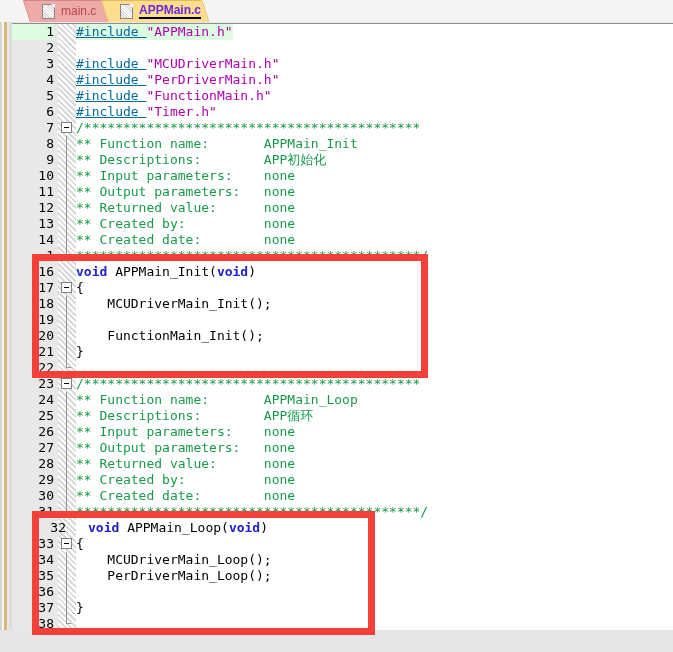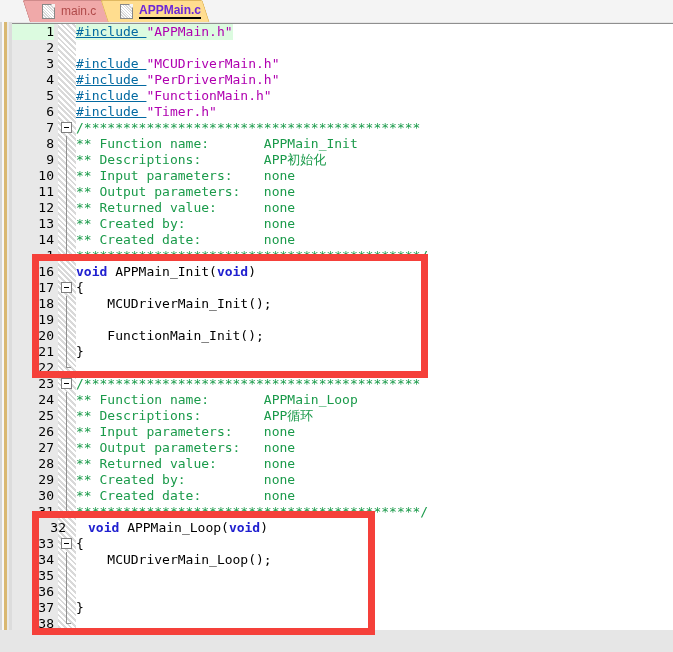--- a/index.html
+++ b/index.html
@@ -208,21 +208,21 @@
       <div class="line" style="top: 384px; position: absolute; left: 0px; width: 100%;"><span class="ln">25</span><span class="fold"><span class="fline"></span></span><span class="code"><span class="c-cmt">** Descriptions:        APP循环</span></span></div>
       <div class="line" style="top: 400px; position: absolute; left: 0px; width: 100%;"><span class="ln">26</span><span class="fold"><span class="fline"></span></span><span class="code"><span class="c-cmt">** Input parameters:    none</span></span></div>
       <div class="line" style="top: 416px; position: absolute; left: 0px; width: 100%;"><span class="ln">27</span><span class="fold"><span class="fline"></span></span><span class="code"><span class="c-cmt">** Output parameters:   none</span></span></div>
       <div class="line" style="top: 432px; position: absolute; left: 0px; width: 100%;"><span class="ln">28</span><span class="fold"><span class="fline"></span></span><span class="code"><span class="c-cmt">** Returned value:      none</span></span></div>
       <div class="line" style="top: 448px; position: absolute; left: 0px; width: 100%;"><span class="ln">29</span><span class="fold"><span class="fline"></span></span><span class="code"><span class="c-cmt">** Created by:          none</span></span></div>
       <div class="line" style="top: 464px; position: absolute; left: 0px; width: 100%;"><span class="ln">30</span><span class="fold"><span class="fline"></span></span><span class="code"><span class="c-cmt">** Created date:        none</span></span></div>
       <div class="line" style="top: 480px; position: absolute; left: 0px; width: 100%;"><span class="ln">31</span><span class="fold"><span class="fend"></span></span><span class="code"><span class="c-cmt">********************************************/</span></span></div>
       <div class="line" style="top: 496px; position: absolute; left: 12px; width: 100%;"><span class="ln">32</span><span class="fold"></span><span class="code"><span class="c-kw">void </span><span class="c-plain">APPMain_Loop(</span><span class="c-kw">void</span><span class="c-plain">)</span></span></div>
       <div class="line" style="top: 512px; position: absolute; left: 0px; width: 100%;"><span class="ln">33</span><span class="fold"><span class="fbox"></span></span><span class="code"><span class="c-plain">{</span></span></div>
       <div class="line" style="top: 528px; position: absolute; left: 0px; width: 100%;"><span class="ln">34</span><span class="fold"><span class="fline"></span></span><span class="code"><span class="c-plain">    MCUDriverMain_Loop();</span></span></div>
-      <div class="line" style="top: 544px; position: absolute; left: 0px; width: 100%;"><span class="ln">35</span><span class="fold"><span class="fline"></span></span></div>
+      <div class="line" style="top: 544px; position: absolute; left: 0px; width: 100%;"><span class="ln">35</span><span class="fold"><span class="fline"></span></span><span class="code"><span class="c-plain">    PerDriverMain_Loop();</span></span></div>
       <div class="line" style="top: 560px; position: absolute; left: 0px; width: 100%;"><span class="ln">36</span><span class="fold"><span class="fline"></span></span></div>
       <div class="line" style="top: 576px; position: absolute; left: 0px; width: 100%;"><span class="ln">37</span><span class="fold"><span class="fline"></span></span><span class="code"><span class="c-plain">}</span></span></div>
       <div class="line" style="top: 592px; position: absolute; left: 0px; width: 100%;"><span class="ln">38</span><span class="fold"><span class="fend"></span></span><span class="code"></span></div>
     </div>
 </div>
 
 <div id="bottom-left-pad"></div>
 <div id="bottom-strip"></div>
 
 <div class="redbox" id="redbox-init"></div>

